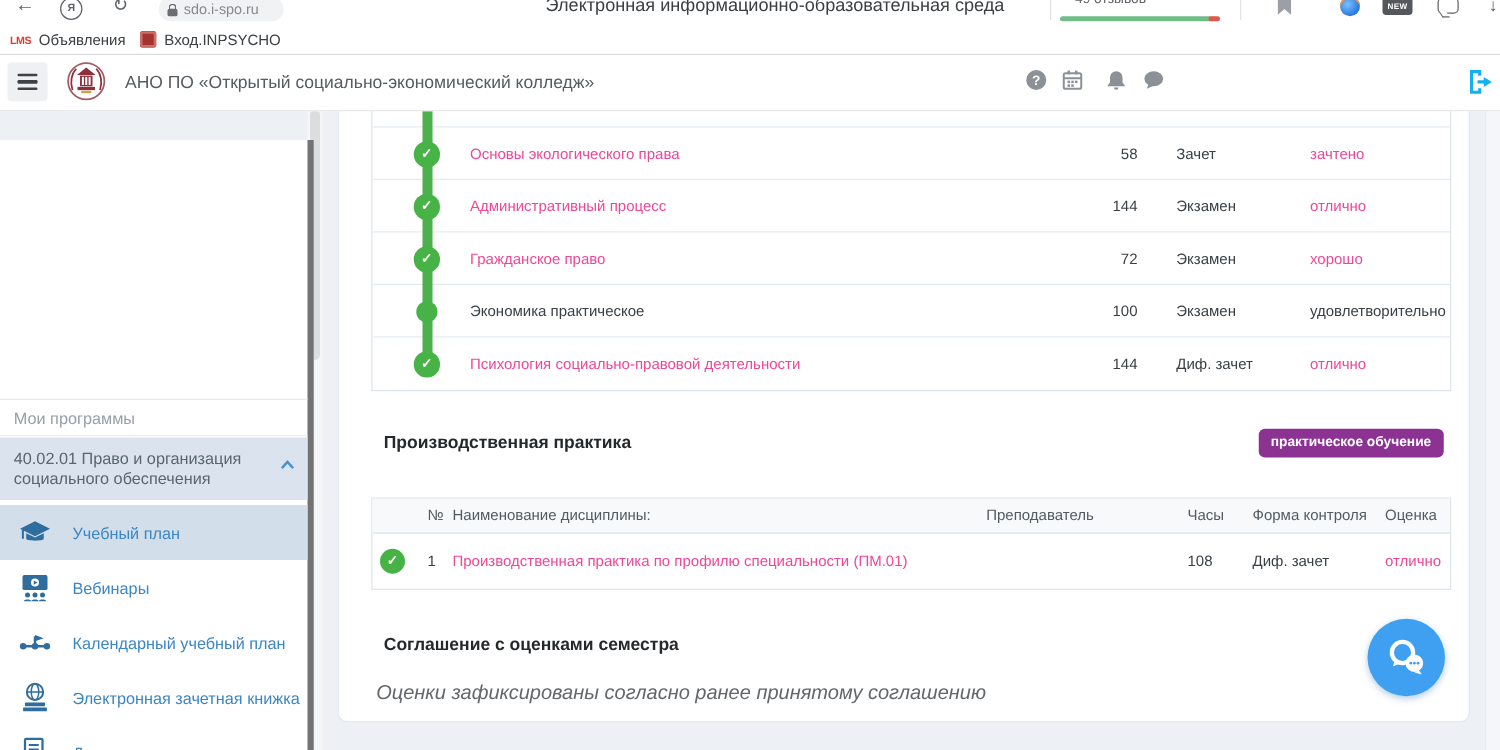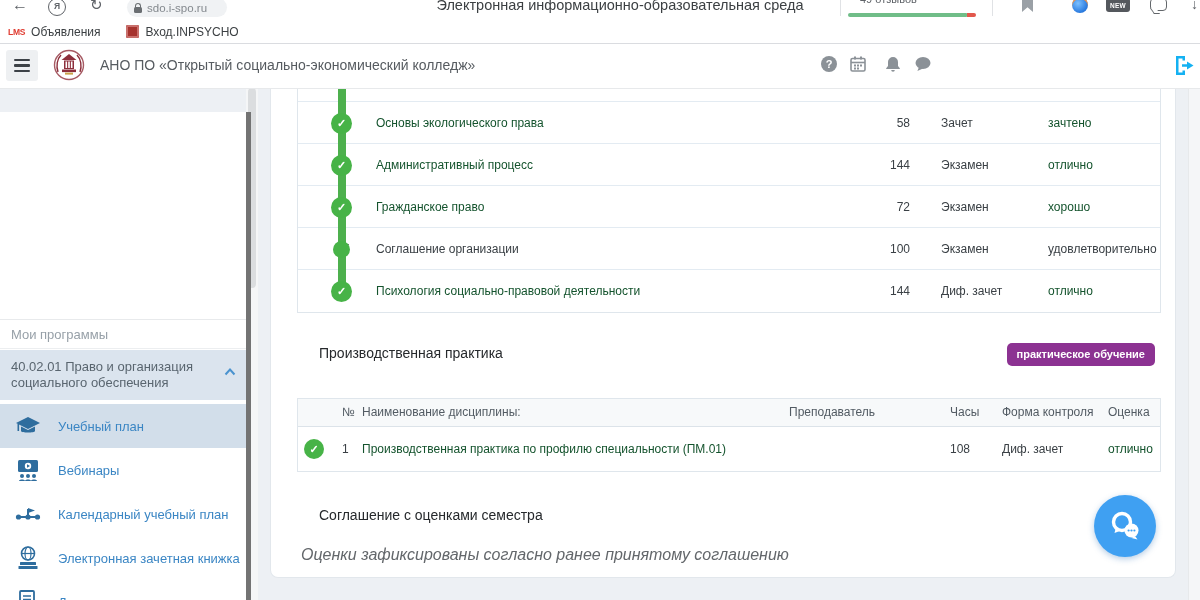--- a/index.html
+++ b/index.html
@@ -31,21 +31,21 @@
     color:#fff;font-size:6.5px;font-weight:bold;text-align:center;line-height:15px;letter-spacing:.3px;}
   .tb-chat{position:absolute;left:1150px;top:-2px;width:15px;height:11px;border:1.6px solid #63676b;border-radius:4px;}
   .tb-chat::after{content:"";position:absolute;left:1px;bottom:-4px;width:5px;height:5px;background:#fff;
     border-left:1.6px solid #63676b;border-bottom:1.6px solid #63676b;transform:skewX(35deg);}
   .download{left:1191px;top:-3px;font-size:14px;}
 
   
   .bmbar{position:absolute;left:0;top:20px;width:1200px;height:23px;background:#fff;border-bottom:1px solid #dadce0;
     display:flex;align-items:center;z-index:19;}
   .bm{display:flex;align-items:center;margin-left:8px;cursor:pointer;}
-  .bm + .bm{margin-left:26px;}
+  .bm + .bm{margin-left:12px;}
   .bm-fav-lms{color:#e03c31;font-weight:bold;font-size:8.5px;letter-spacing:-.3px;margin-right:6px;}
   .bm-fav-emblem{width:13px;height:13px;background:#a6332e;border-radius:2px;margin-right:6px;
     box-shadow:inset 0 0 0 2px #c9706c, inset 0 0 0 4px #a6332e;}
   .bm-label{font-size:12px;color:#3c4043;}
 
   
   .appheader{position:absolute;left:0;top:43px;width:1200px;height:45px;background:#fff;border-bottom:1px solid #e7e9eb;z-index:18;}
   .hamburger{position:absolute;left:6px;top:7px;width:32px;height:31px;background:#eef0f2;border-radius:3px;
     display:flex;flex-direction:column;justify-content:center;align-items:center;gap:3px;cursor:pointer;}
   .hamburger span{display:block;width:16px;height:2.2px;background:#3d4247;border-radius:1px;}
@@ -77,28 +77,28 @@
 
   .tbl1{position:absolute;left:26px;top:0;width:864px;height:225px;
     border-left:1px solid #dfe6ec;border-right:1px solid #dfe6ec;border-bottom:1px solid #dfe6ec;box-sizing:border-box;}
   .sep{position:absolute;left:0;right:0;height:1px;background:#e3ebf2;}
   .t1row{position:absolute;left:0;right:0;height:42px;line-height:42px;font-size:12px;color:#3a4045;}
   .c-num{position:absolute;left:45px;}
   .c-name{position:absolute;left:78px;white-space:nowrap;}
   .c-hours{position:absolute;left:564px;width:48px;text-align:right;}
   .c-form{position:absolute;left:643px;}
   .c-mark{position:absolute;left:750px;}
-  .lnk{color:#14532d;cursor:pointer;}
+  .lnk{color:#ec4899;cursor:pointer;}
 
   .timeline{position:absolute;left:40px;top:0;width:8px;height:203px;background:#4db04d;border-radius:0 0 4px 4px;}
   .mk{position:absolute;left:33px;width:21px;height:21px;border-radius:50%;background:#47b347;color:#fff;
     font-size:11px;font-weight:bold;text-align:center;line-height:21px;z-index:2;}
   .mk.dot{left:35px;width:17px;height:17px;}
 
-  .sec-heading{position:absolute;left:48px;font-size:14px;font-weight:normal;color:#26292c;white-space:nowrap;}
+  .sec-heading{position:absolute;left:36px;font-size:14px;font-weight:bold;color:#26292c;white-space:nowrap;}
   .badge{position:absolute;right:20px;top:255px;height:23px;line-height:23px;padding:0 10px;background:#8c3292;
     color:#fff;font-size:11px;font-weight:bold;border-radius:5px;cursor:pointer;white-space:nowrap;}
 
   .tbl2{position:absolute;left:26px;top:310px;width:864px;height:74px;border:1px solid #dfe6ec;box-sizing:border-box;}
   .t2head{position:absolute;left:0;right:0;top:0;height:27px;background:#f7f9fa;border-bottom:1px solid #dce3e9;
     font-size:12px;color:#525b63;line-height:27px;}
   .t2row{position:absolute;left:0;right:0;top:27px;height:46px;line-height:46px;font-size:12px;color:#3a4045;}
   .h-num,.r-num{position:absolute;left:44px;}
   .h-name,.r-name{position:absolute;left:64px;white-space:nowrap;}
   .h-teacher{position:absolute;left:491px;}
@@ -296,21 +296,21 @@
       </div>
       <div class="t1row" style="top:98px;">
         <span class="c-num">4</span>
         <span class="c-name lnk">Гражданское право</span>
         <span class="c-hours">72</span>
         <span class="c-form">Экзамен</span>
         <span class="c-mark lnk">хорошо</span>
       </div>
       <div class="t1row" style="top:140px;">
         <span class="c-num">5</span>
-        <span class="c-name">Соглашение организации</span>
+        <span class="c-name">Экономика практическое</span>
         <span class="c-hours">100</span>
         <span class="c-form">Экзамен</span>
         <span class="c-mark">удовлетворительно</span>
       </div>
       <div class="t1row" style="top:182px;">
         <span class="c-num">6</span>
         <span class="c-name lnk">Психология социально-правовой деятельности</span>
         <span class="c-hours">144</span>
         <span class="c-form">Диф. зачет</span>
         <span class="c-mark lnk">отлично</span>

